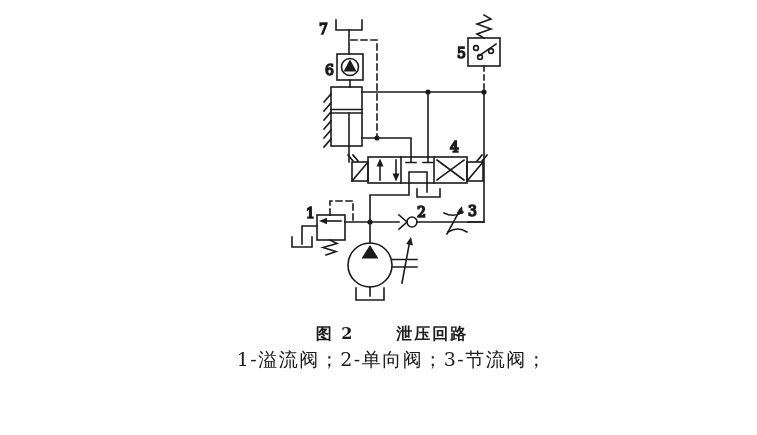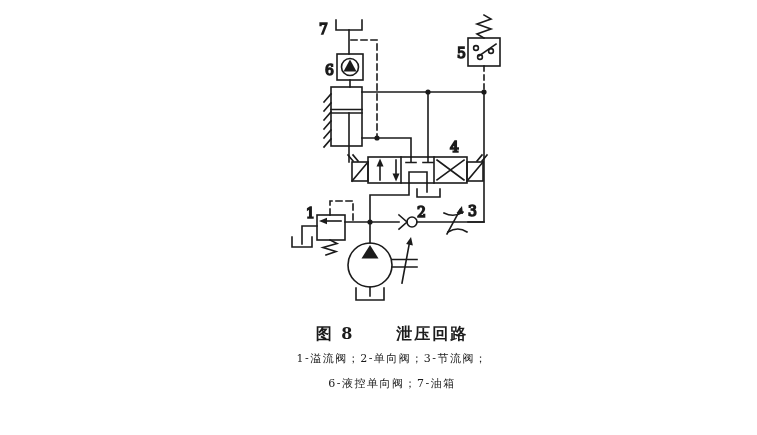--- a/index.html
+++ b/index.html
@@ -24,21 +24,21 @@
     font-weight:bold;
     letter-spacing:2px;
     color:#1b1b1b;
     white-space:nowrap;
   }
   .caption .gap{display:inline-block;width:42px;}
   .legend{
     position:absolute;
     left:189px;top:347px;width:406px;
     text-align:center;
-    font-size:11px;
+    font-size:19px;
     letter-spacing:1.5px;
     line-height:24.5px;
     color:#1b1b1b;
     white-space:nowrap;
   }
 </style>
 </head>
 <body>
 
 <div class="page">
@@ -152,21 +152,20 @@
       <polygon points="370,245 361.5,258.5 378.5,258.5" fill="#1b1b1b" stroke="none"></polygon>
       <path d="M392 259.5 L417 259.5 M392 267 L417 267"></path>
       <path d="M402 283 L409.8 241"></path>
       <polygon points="411,237 412.9,245.5 406.1,244.1" fill="#1b1b1b" stroke="none"></polygon>
       <path d="M370 287 L370 296"></path>
       <path d="M356 288 L356 300 L384 300 L384 288"></path>
     </g>
   </svg>
 
   <div class="caption">
-    <span>图 8</span><span class="gap"></span><span>泄压回路</span>
+    <span>图 2</span><span class="gap"></span><span>泄压回路</span>
   </div>
 
   <div class="legend">
     <div>1-溢流阀；2-单向阀；3-节流阀；</div>
-    <div>6-液控单向阀；7-油箱</div>
   </div>
 
 </div>
 
 </body></html>

